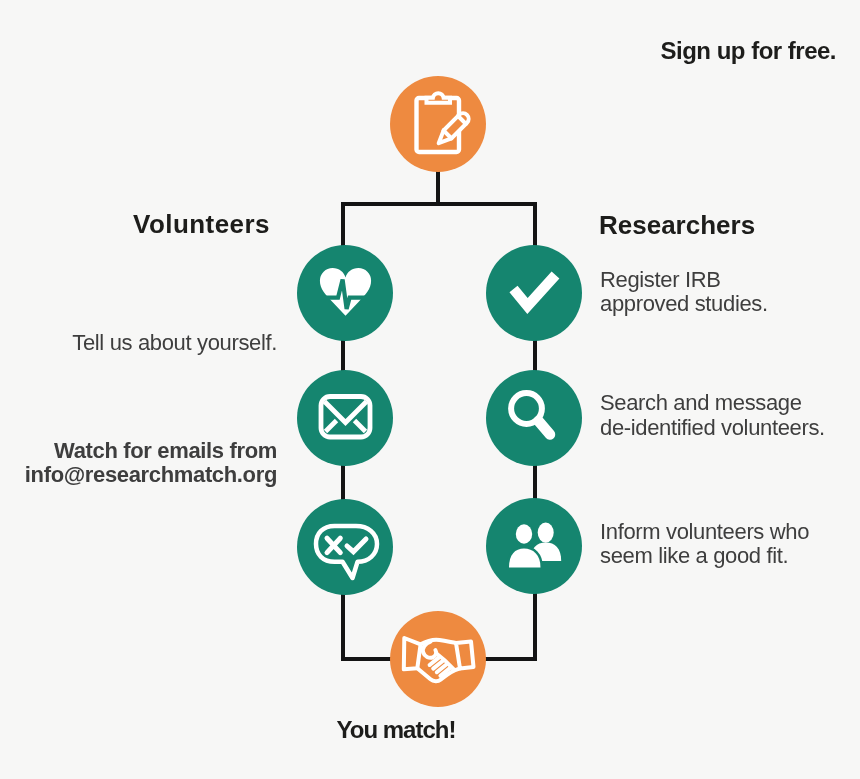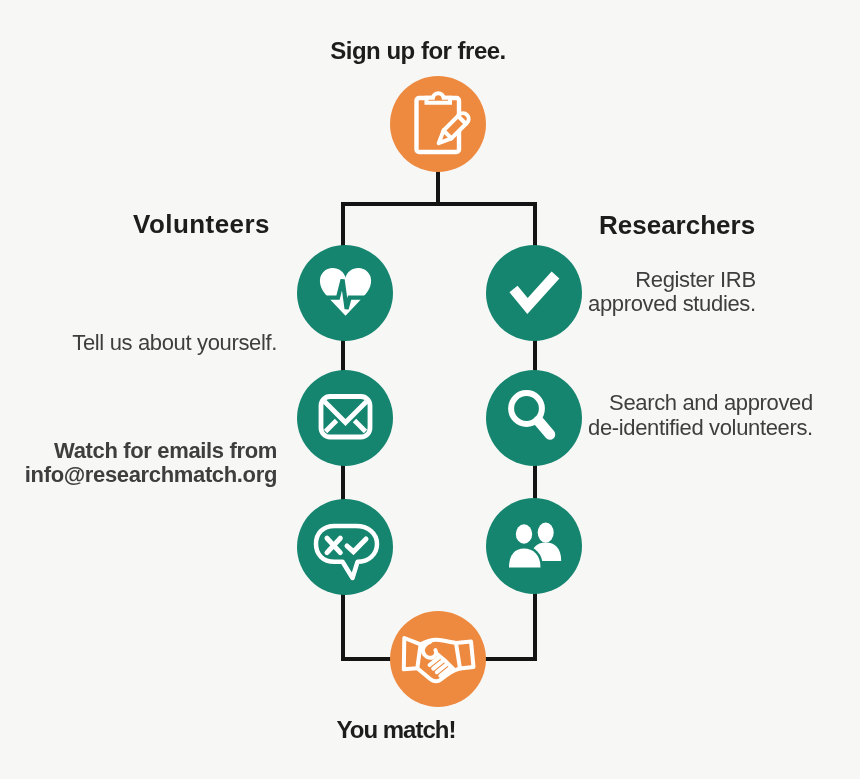--- a/index.html
+++ b/index.html
@@ -47,21 +47,21 @@
   .node-envelope {left:297px;  top:369.5px;}
   .node-speech   {left:297px;  top:498.5px;}
   .node-check    {left:485.5px;top:245px;}
   .node-search   {left:485.5px;top:370px;}
   .node-people   {left:485.5px;top:497.5px;}
   .node-match    {left:389.5px;top:610.5px;}
   
   .title{
     position:absolute;
     left:0;top:36px;width:836px;
-    text-align:center;
+    text-align:right;
     font-size:24px;font-weight:bold;
     color:var(--heading);
     line-height:30px;
     letter-spacing:-0.5px;
   }
   .col-heading{
     position:absolute;
     font-size:26px;font-weight:bold;
     color:var(--heading);
     line-height:30px;
@@ -72,21 +72,21 @@
   .row-label{
     position:absolute;
     font-size:22px;
     color:var(--body);
     line-height:24.5px;
     letter-spacing:-0.35px;
     white-space:pre-line;
     transform:translateY(-50%);
   }
   .row-label.left{right:583px;text-align:right;margin-top:48px;}
-  .row-label.right{left:588px;text-align:right;}
+  .row-label.right{left:600px;text-align:left;}
   .label-l1{top:294.5px;}
   .label-l2{top:414.5px;font-weight:bold;}
   .label-l3{top:541.5px;}
   .label-r1{top:291.5px;}
   .label-r2{top:415px;}
   .label-r3{top:543.5px;}
   .match-caption{
     position:absolute;
     left:0;top:715px;width:792px;
     text-align:center;
@@ -122,22 +122,24 @@
 
   <div class="col-heading heading-volunteers">Volunteers</div>
   <div class="col-heading heading-researchers">Researchers</div>
 
   <div class="row-label left label-l1">Tell us about yourself.</div>
   <div class="row-label left label-l2">Watch for emails from
 info@researchmatch.org</div>
 
   <div class="row-label right label-r1">Register IRB
 approved studies.</div>
-  <div class="row-label right label-r2">Search and approved
+  <div class="row-label right label-r2">Search and message
 de-identified volunteers.</div>
+  <div class="row-label right label-r3">Inform volunteers who
+seem like a good fit.</div>
 
   <div class="node teal node-heart">
     <svg viewBox="0 0 96 96">
       <path fill="#ffffff" d="M 48.5 32.5 C 47 27.2 42 23.1 35.6 23.1 A 12.7 12.7 0 0 0 22.9 35.8 C 22.9 44 28.5 50 35.5 57 L 48.5 70.8 L 61.5 57 C 68.5 50 74.1 44 74.1 35.8 A 12.7 12.7 0 0 0 61.4 23.1 C 55 23.1 50 27.2 48.5 32.5 Z"></path>
       <path fill="none" stroke="var(--teal)" stroke-width="4.2" d="M 24 52.7 H 41 L 45.6 34.5 L 49.6 64 L 52.6 52.7 H 73"></path>
     </svg>
   </div>
   <div class="node teal node-envelope">
     <svg viewBox="0 0 96 96">
       <g fill="none" stroke="#ffffff" stroke-width="4.8">

